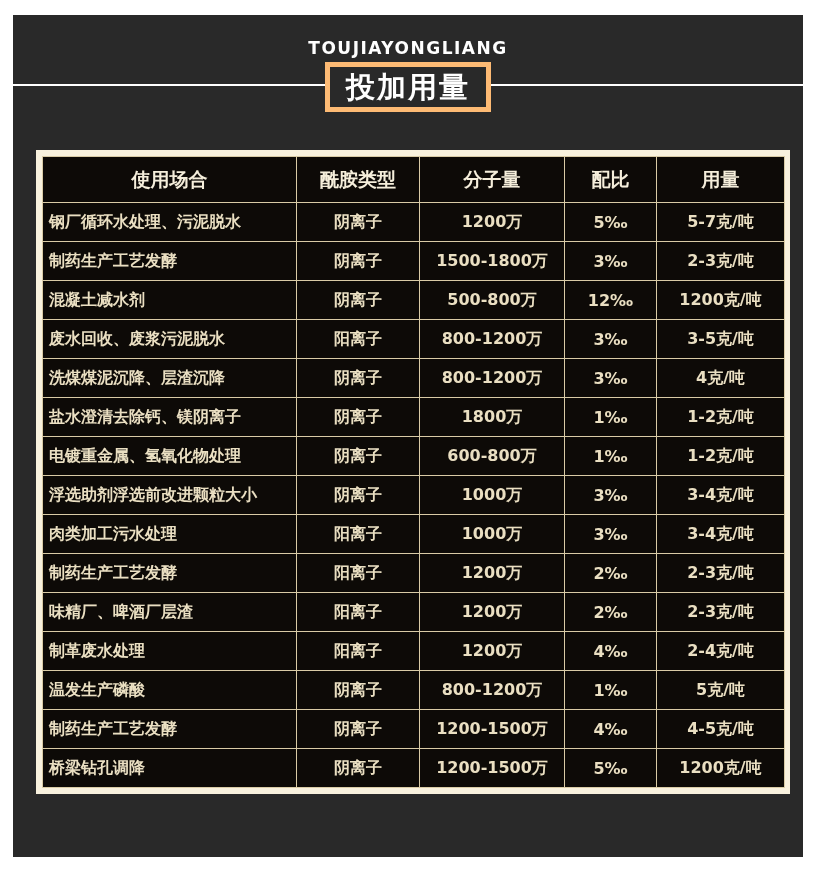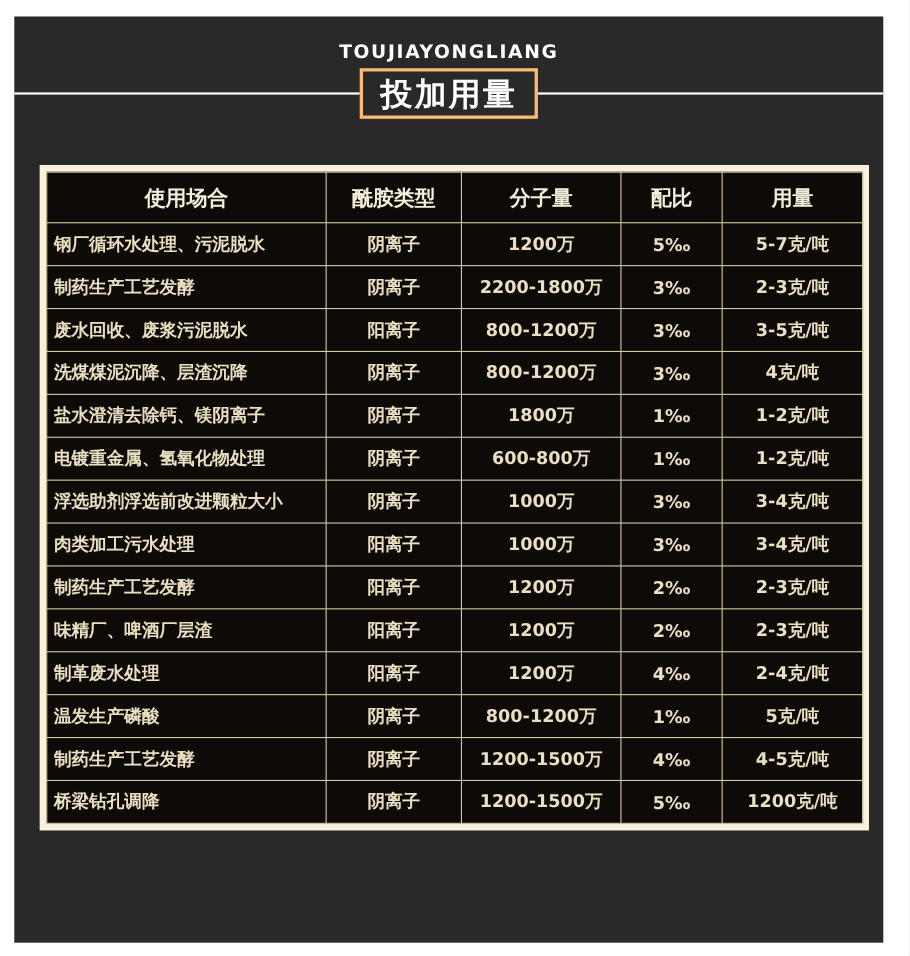--- a/index.html
+++ b/index.html
@@ -43,21 +43,21 @@
     font-size: 17px;
     font-weight: bold;
     letter-spacing: 1.5px;
   }
   .title-box {
     position: absolute;
     top: 47px;
     left: 50%;
     transform: translateX(-50%);
     background: #292929;
-    border: 3px solid #fdba74;
+    border: 5px solid #fdba74;
     padding: 0 16px;
     height: 40px;
     line-height: 40px;
   }
   .title-box .title-text {
     color: #ffffff;
     font-size: 29px;
     font-weight: bold;
     letter-spacing: 2px;
     white-space: nowrap;
@@ -134,23 +134,30 @@
             <tr>
               <td class="col-0">钢厂循环水处理、污泥脱水</td>
               <td class="col-1">阴离子</td>
               <td class="col-2">1200万</td>
               <td class="col-3">5‰</td>
               <td class="col-4">5-7克/吨</td>
             </tr>
             <tr>
               <td class="col-0">制药生产工艺发酵</td>
               <td class="col-1">阴离子</td>
-              <td class="col-2">2200-1800万</td>
+              <td class="col-2">1500-1800万</td>
               <td class="col-3">3‰</td>
               <td class="col-4">2-3克/吨</td>
+            </tr>
+            <tr>
+              <td class="col-0">混凝土减水剂</td>
+              <td class="col-1">阴离子</td>
+              <td class="col-2">500-800万</td>
+              <td class="col-3">12‰</td>
+              <td class="col-4">1200克/吨</td>
             </tr>
             <tr>
               <td class="col-0">废水回收、废浆污泥脱水</td>
               <td class="col-1">阳离子</td>
               <td class="col-2">800-1200万</td>
               <td class="col-3">3‰</td>
               <td class="col-4">3-5克/吨</td>
             </tr>
             <tr>
               <td class="col-0">洗煤煤泥沉降、层渣沉降</td>

